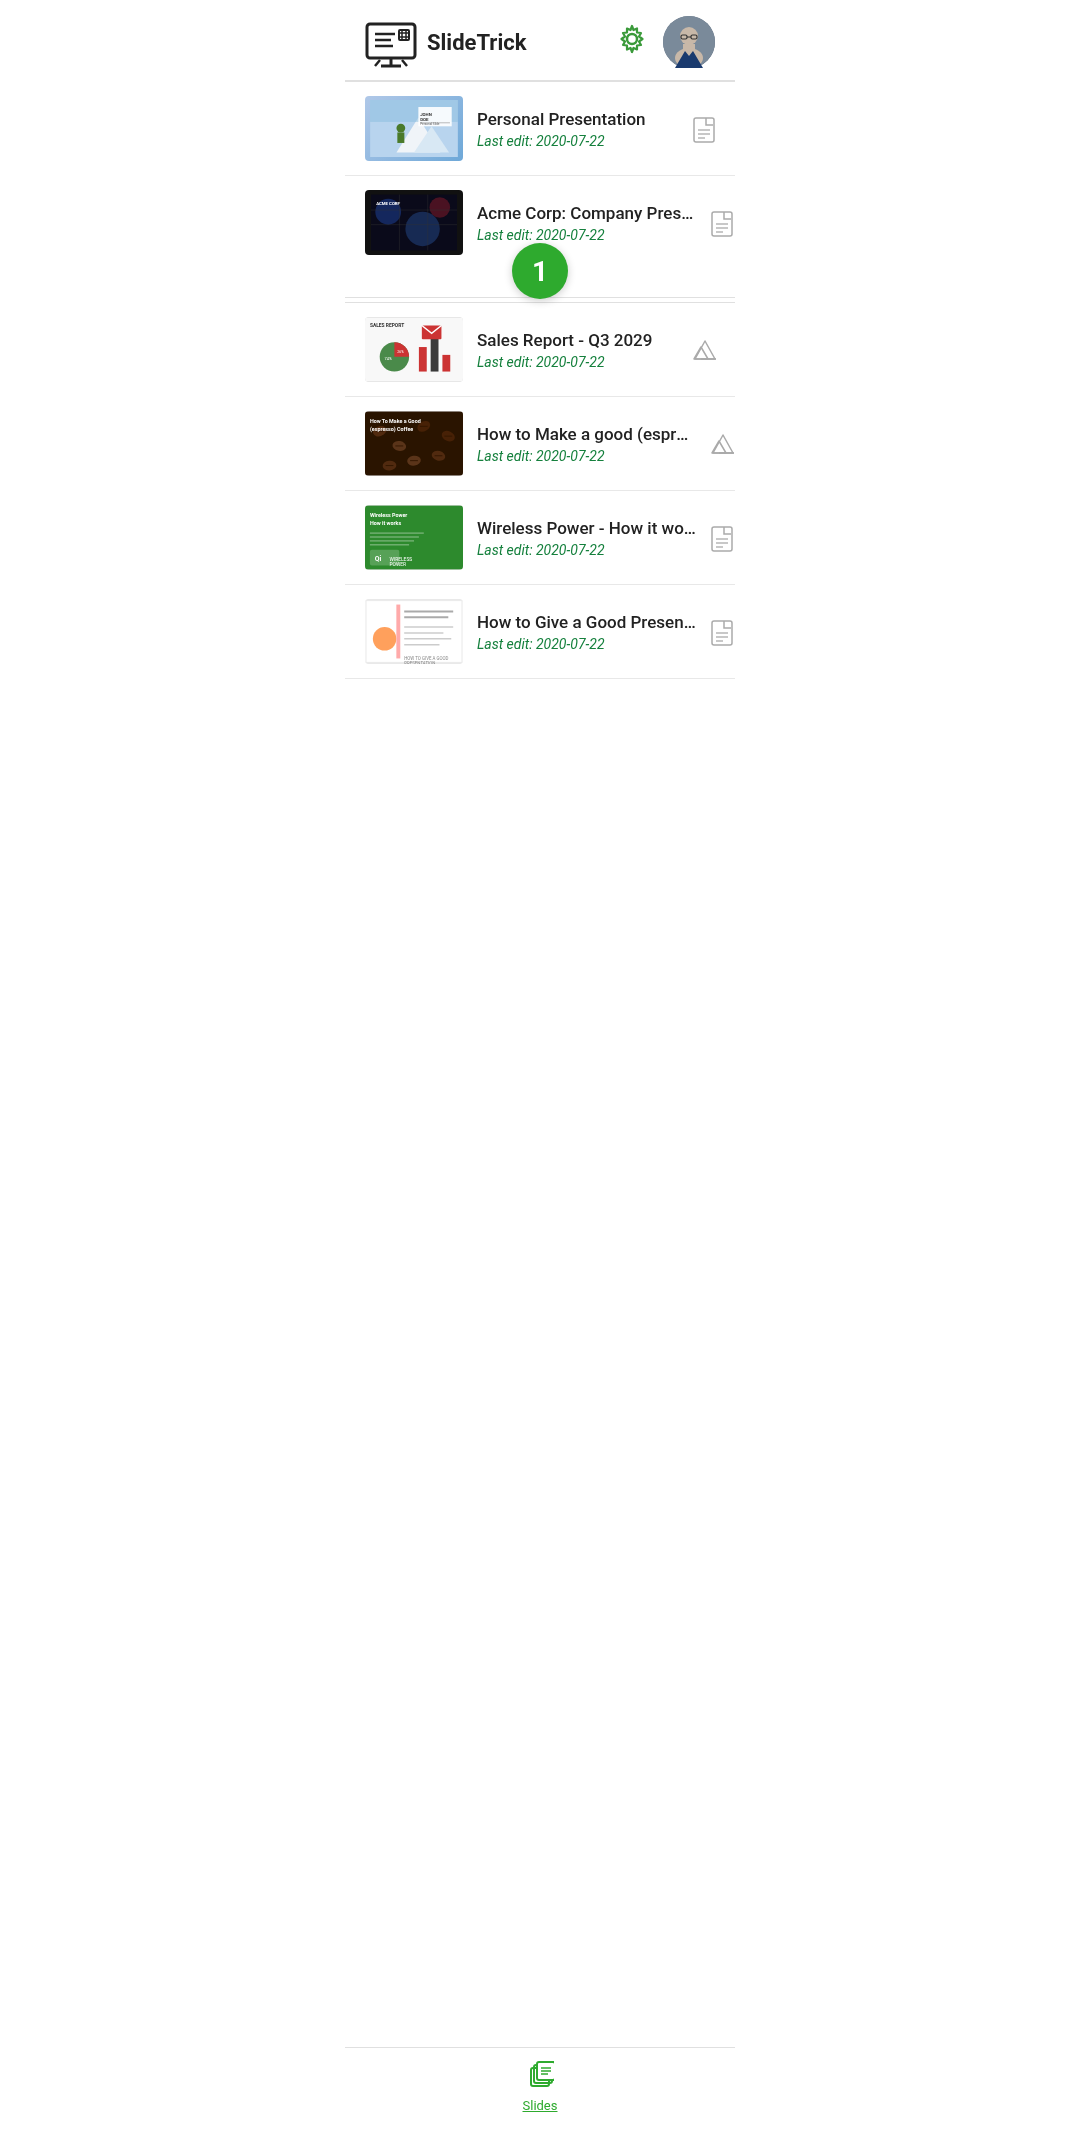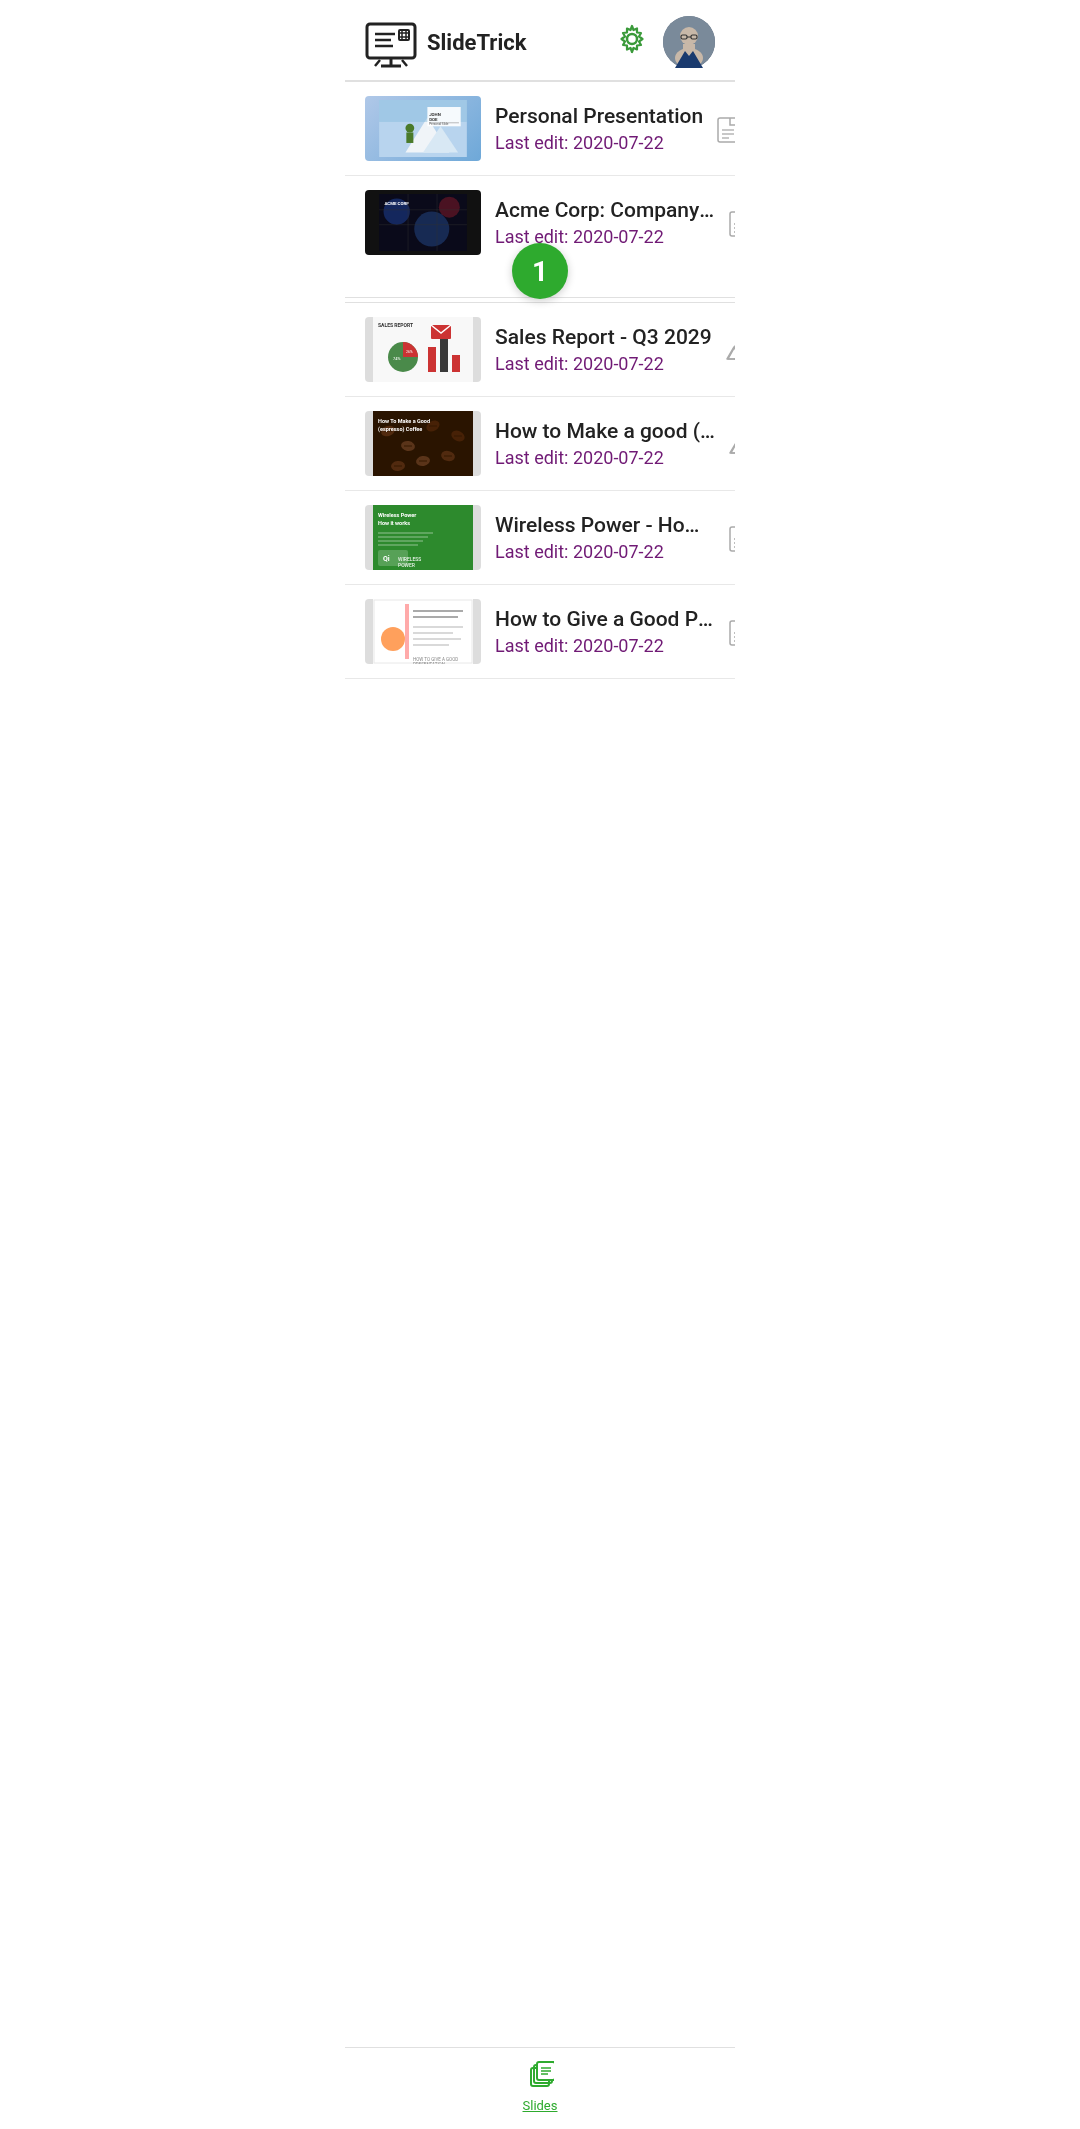--- a/index.html
+++ b/index.html
@@ -69,43 +69,44 @@
     .slide-item {
       display: flex;
       align-items: center;
       padding: 14px 20px;
       gap: 14px;
       border-bottom: 1px solid #e8e8e8;
       position: relative;
       cursor: pointer;
     }
     .slide-thumb {
-      width: 116px;
+      width: 98px;
       height: 65px;
       border-radius: 4px;
       overflow: hidden;
       flex-shrink: 0;
       background: #ddd;
     }
     .slide-info {
       flex: 1;
     }
     .slide-title {
-      font-size: 21px;
+      font-size: 17px;
       font-weight: 500;
       color: #222;
       margin-bottom: 4px;
       white-space: nowrap;
       overflow: hidden;
       text-overflow: ellipsis;
       max-width: 220px;
     }
     .slide-date {
-      font-size: 18px;
-      color: #701a75;
+      font-size: 14px;
+      color: #15803d;
+      font-style: italic;
     }
     .slide-icon {
       color: #999;
       font-size: 22px;
       flex-shrink: 0;
     }
 
     
     .badge {
       position: absolute;

